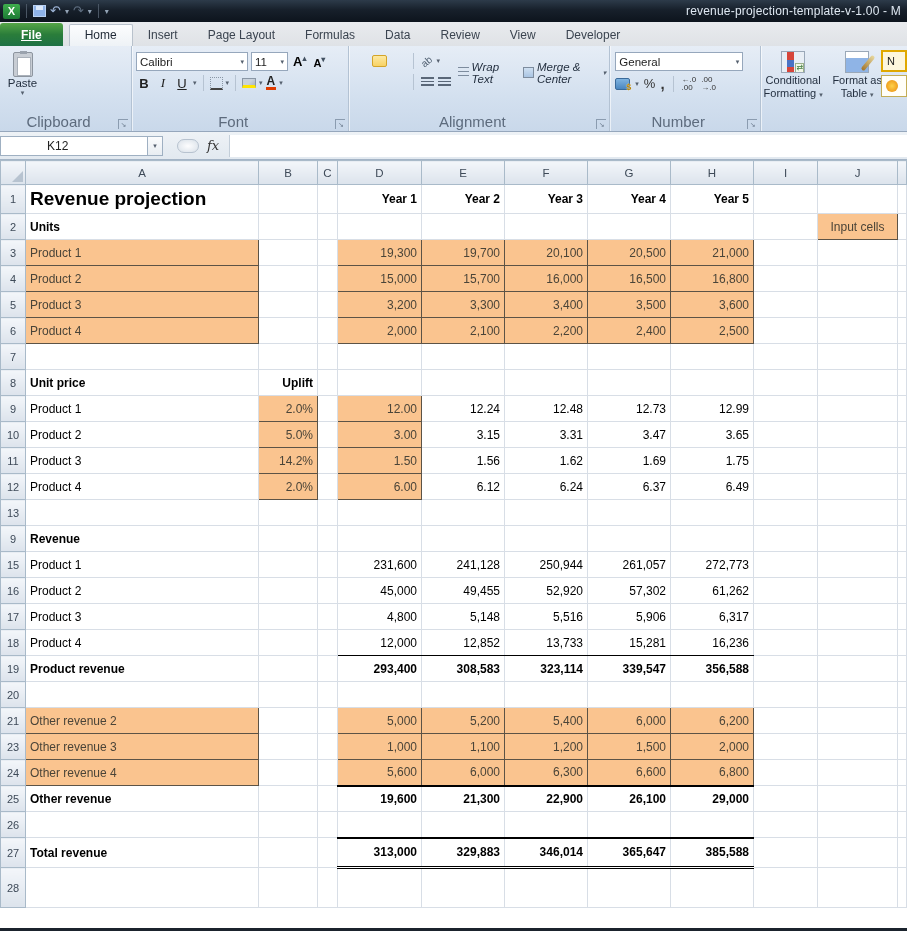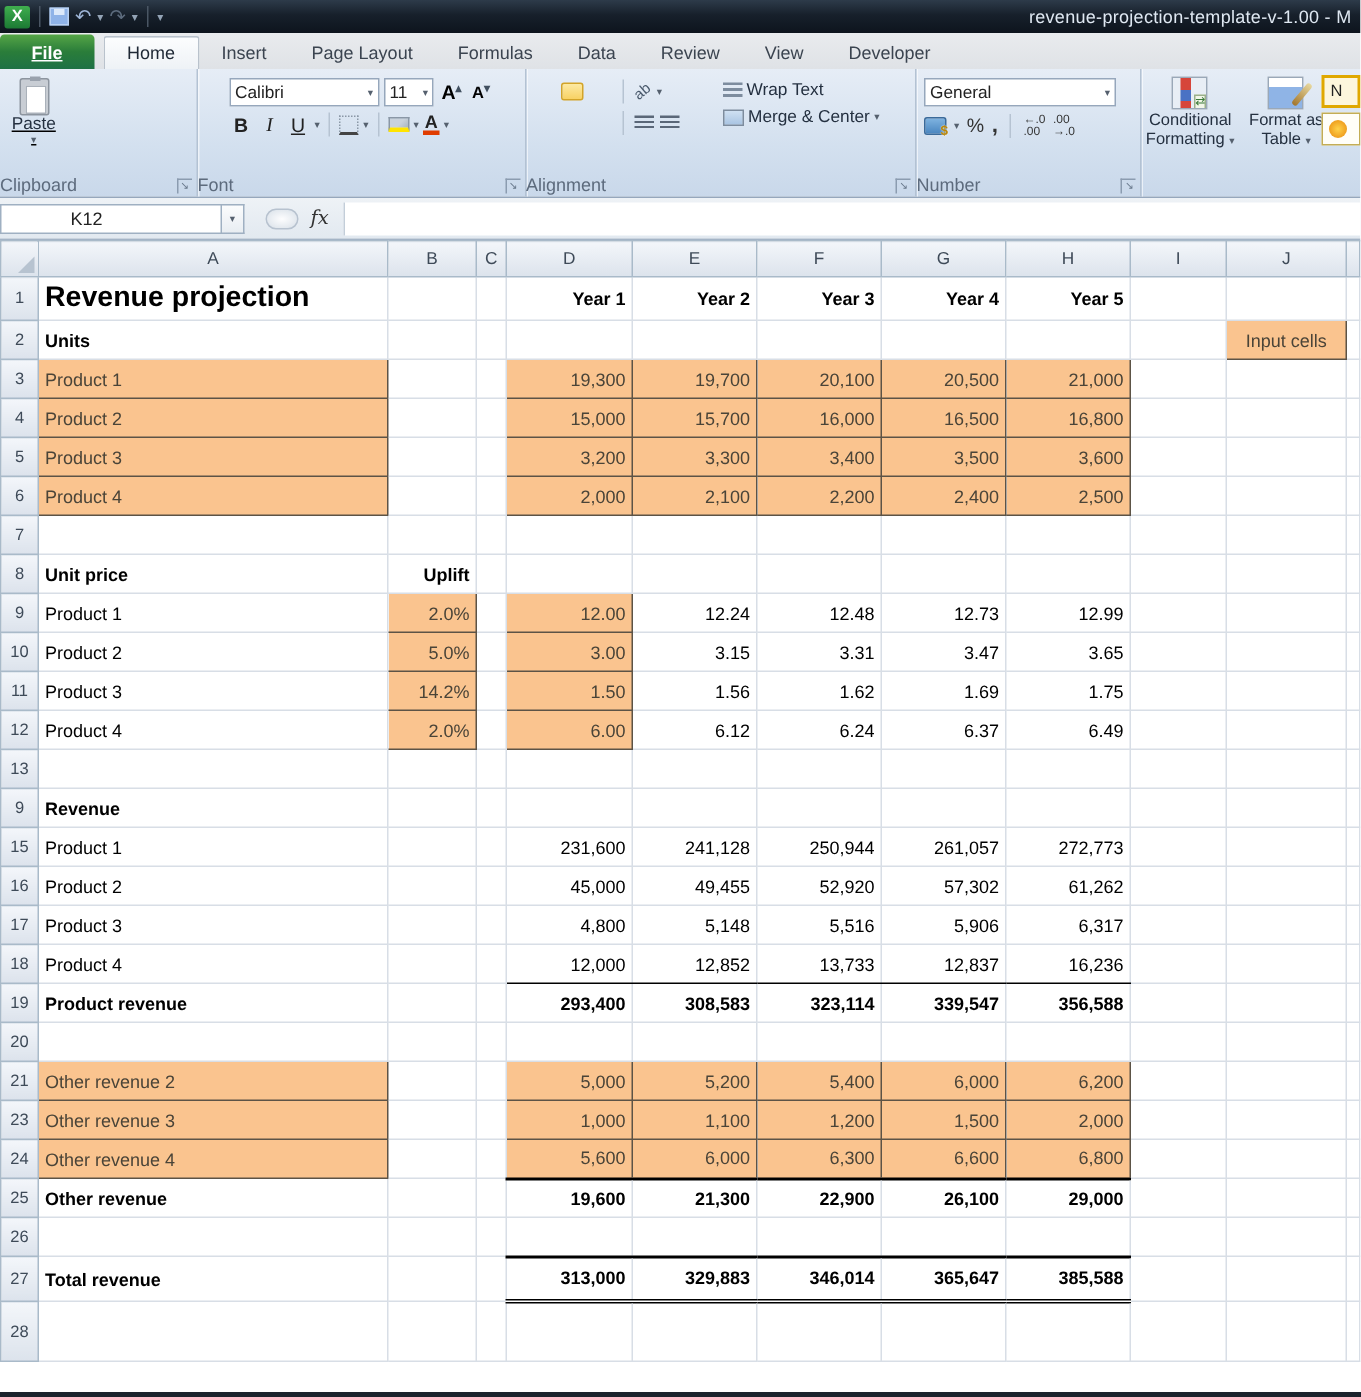--- a/index.html
+++ b/index.html
@@ -19,47 +19,47 @@
 
   
   .tabrow { height:24px; background:linear-gradient(#e9ebee,#dfe2e6); display:flex; align-items:flex-end; padding-left:0; }
   .tab { font-size:12px; color:#3b4450; padding:3px 15px 4px; cursor:default; }
   .tab.file { background:linear-gradient(#55a546,#2a7d3a 50%,#1e7145); color:#fff; font-weight:bold; border-radius:3px 3px 0 0; padding:5px 21px 4px; margin-right:6px;text-decoration:underline; }
   .tab.active { background:linear-gradient(#fcfdfe,#eef2f6); border:1px solid #b9c2cc; border-bottom:none; border-radius:2px 2px 0 0; color:#1e2835; }
 
   
   .ribbon { height:86px; background:linear-gradient(#e6edf6,#d3e0ef 60%,#c9d8ea); border-bottom:1px solid #96a7bc; display:flex; position:relative; }
   .rgroup { position:relative; height:100%; border-right:1px solid #b3c2d3; box-shadow:1px 0 0 rgba(255,255,255,.6); padding-top:4px; }
-  .rgroup-label { position:absolute; bottom:1px; left:0; right:14px; text-align:left; font-size:12px; color:#5d6b7d; }
+  .rgroup-label { position:absolute; bottom:1px; left:0; right:14px; text-align:center; font-size:15px; color:#5d6b7d; }
   .launcher { position:absolute; bottom:2px; right:3px; width:10px; height:10px; border-left:1px solid #8b9cb0; border-top:1px solid #8b9cb0; font-size:7px; color:#69798c; line-height:10px; text-align:center; }
   .rbtn { display:inline-flex; align-items:center; gap:3px; font-size:11.5px; color:#243040; padding:1px 3px; border-radius:2px; }
   .drop { font-size:7px; color:#55606e; }
 
   
   .g-clip { width:133px; display:flex; }
-  .paste-big { width:45px; text-align:center; padding-top:2px;text-decoration:underline; }
+  .paste-big { width:45px; text-align:center; padding-top:2px; }
   .icon-clipboard { width:20px; height:25px; margin:0 auto; background:#c8cdd4; border:1px solid #8d959f; border-radius:2px; position:relative; }
   .icon-clipboard::before { content:""; position:absolute; left:3px; top:4px; width:12px; height:17px; background:#fff; border:1px solid #aab1ba; }
   .icon-clipboard::after { content:""; position:absolute; left:6px; top:-2px; width:7px; height:3px; background:#9aa2ad; }
   .clip-col { display:flex; flex-direction:column; gap:1px; padding-top:2px; }
   .icon-cut { position:relative; width:11px; height:11px; }
   .icon-cut::before,.icon-cut::after { content:""; position:absolute; top:0; left:5px; width:1.5px; height:10px; background:#6f7d8e; }
   .icon-cut::before { transform:rotate(25deg); }
   .icon-cut::after { transform:rotate(-25deg); }
   .icon-copy { width:11px; height:12px; position:relative; }
   .icon-copy::before,.icon-copy::after { content:""; position:absolute; width:7px; height:9px; background:#fff; border:1px solid #7e97c0; }
   .icon-copy::before { left:0; top:0; }
   .icon-copy::after { left:3px; top:3px; }
   .icon-painter { width:12px; height:12px; position:relative; }
   .icon-painter::before { content:""; position:absolute; left:1px; top:1px; width:10px; height:5px; background:#d9a43c; border:1px solid #8a6a24; }
   .icon-painter::after { content:""; position:absolute; left:5px; top:7px; width:2px; height:5px; background:#8a97a8; }
 
   
   .g-font { width:219px; }
-  .font-row { display:flex; align-items:center; gap:3px; padding:2px 21px; }
+  .font-row { display:flex; align-items:center; gap:3px; padding:2px 4px; }
   .combo { background:#fff; border:1px solid #96a7bc; height:19px; display:flex; align-items:center; font-size:11.5px; color:#222; padding:0 3px; justify-content:space-between; }
   .combo .drop { margin-left:4px; }
   .name-combo { width:112px; }
   .size-combo { width:37px; }
   .fontsize-btn { font-size:13px; font-weight:bold; color:#2b3text648; padding:0 2px; }
   .sup-arrow { font-size:8px; vertical-align:super; color:#425060; }
   .biu { font-size:13px; width:16px; text-align:center; color:#222; }
   .vsep { width:1px; height:16px; background:#b6c3d2; margin:0 3px; }
   .icon-border-btn { width:13px; height:13px; border:1px dotted #8a97a6; border-bottom:2px solid #444; }
   .icon-fill { width:14px; height:10px; background:linear-gradient(135deg,#c9d2dc 55%,#aab6c2); border:1px solid #8a97a6; border-bottom:3px solid #ffe400; }
@@ -68,21 +68,21 @@
   
   .g-align { width:263px; }
   .align-flex { display:flex; }
   .align-icons { width:128px; }
   .align-row { display:flex; align-items:center; gap:4px; padding:3px 4px 2px; }
   .al { width:15px; height:12px; padding:1px; border-radius:2px; }
   .al.hl { background:linear-gradient(#fde9a2,#f8d264); border:1px solid #d3a429; padding:0; }
   .bars { width:100%; height:100%; background:repeating-linear-gradient(#5a6max778 0 1.5px, transparent 1.5px 3.5px); }
   .bars3 { width:13px; height:10px; background:repeating-linear-gradient(#5a6778 0 1.5px, transparent 1.5px 3.5px); }
   .orient { font-size:10px; color:#42506>0; transform:rotate(-40deg); display:inline-block; color:#4a5a6c; }
-  .align-labels { display:flex; flex-direction:column; gap:4px; padding-top:3px; }
+  .align-labels { display:flex; flex-direction:row; gap:4px; padding-top:3px;font-style:italic; }
   .icon-wrap { width:13px; height:11px; background:repeating-linear-gradient(#7d8c9e 0 1.5px, transparent 1.5px 4px); }
   .icon-merge { width:14px; height:11px; border:1px solid #7d8c9e; background:linear-gradient(#cfe0f2,#a9c4e2); }
 
   
   .g-num { width:152px; }
   .num-row { display:flex; align-items:center; gap:5px; padding:2px 5px; }
   .general-combo { width:128px; }
   .icon-money { width:15px; height:12px; background:linear-gradient(#7fb3e0,#4a86c0); border:1px solid #3a6a9a; border-radius:2px; position:relative; }
   .icon-money::after { content:"$"; position:absolute; right:-2px; bottom:-3px; font-size:9px; color:#b8860b; font-weight:bold; text-shadow:0 0 1px #fff; }
   .pct-glyph { font-size:13px; color:#333; }
@@ -568,21 +568,21 @@
           <td></td>
         </tr>
         <tr class="r18">
           <td class="row-hdr">18</td>
           <td class="c-label">Product 4</td>
           <td></td>
           <td></td>
           <td class="c-num bb">12,000</td>
           <td class="c-num bb">12,852</td>
           <td class="c-num bb">13,733</td>
-          <td class="c-num bb">12,837</td>
+          <td class="c-num bb">15,281</td>
           <td class="c-num bb">16,236</td>
           <td></td>
           <td></td>
           <td></td>
         </tr>
         <tr class="r19">
           <td class="row-hdr">19</td>
           <td class="c-hbold">Product revenue</td>
           <td></td>
           <td></td>

